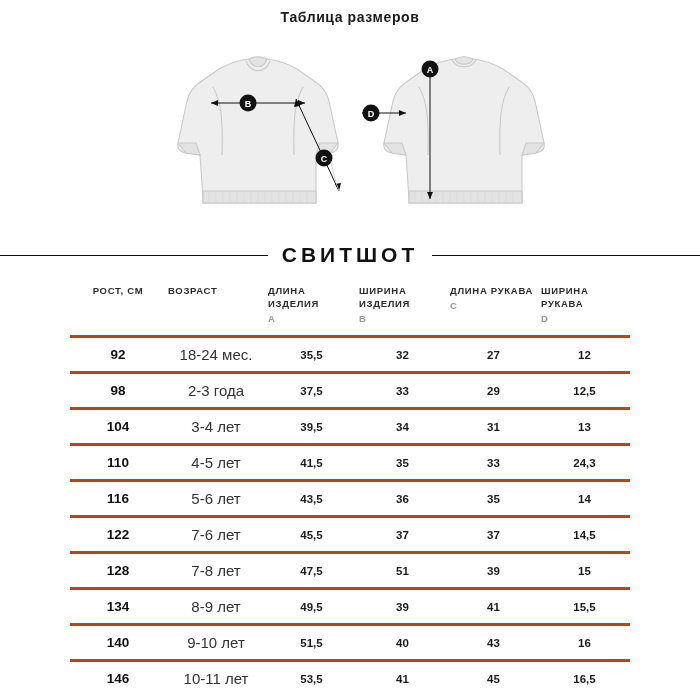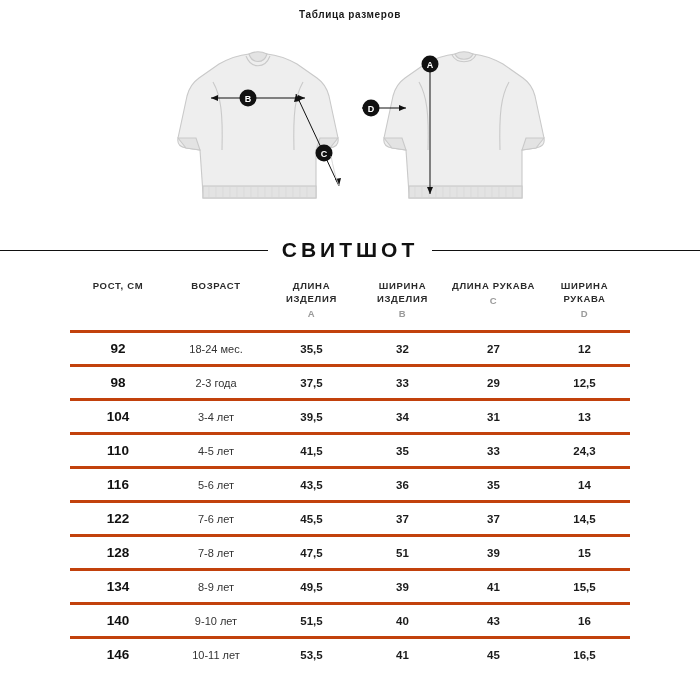--- a/index.html
+++ b/index.html
@@ -27,21 +27,21 @@
     text-align: center;
     font-size: 31px;
     font-weight: bold;
     letter-spacing: 6px;
     margin-top: 26px;
     color: #111;
     font-family: "Liberation Sans", sans-serif;
   }
   .subtitle {
     text-align: center;
-    font-size: 10px;
+    font-size: 14px;
     font-weight: bold;
     letter-spacing: 0.6px;
     margin-top: 9px;
     color: #1a1a1a;
   }
 
   
   .illustration {
     position: relative;
     width: 700px;
@@ -76,21 +76,21 @@
     width: 560px;
     margin: 16px auto 0 auto;
     border-collapse: collapse;
     table-layout: fixed;
   }
   table.size-table th {
     font-size: 9.5px;
     font-weight: bold;
     letter-spacing: 0.7px;
     color: #2b2b2b;
-    text-align: center;
+    text-align: left;
     padding: 2px 2px 10px 2px;
     vertical-align: top;
     line-height: 1.35;
   }
   table.size-table th .sub {
     display: block;
     color: #9a9a9a;
     font-size: 9.5px;
     letter-spacing: 0.7px;
     margin-top: 2px;
@@ -105,21 +105,21 @@
     font-size: 11.5px;
     color: #222;
   }
   table.size-table td.h {
     font-size: 13.5px;
     font-weight: bold;
     color: #111;
     width: 92px;
   }
   table.size-table td.age {
-    font-size: 11px;
+    font-size: 15px;
     color: #333;
     width: 96px;
   }
   table.size-table td.v {
     font-weight: bold;
     font-size: 11.5px;
     color: #1b1b1b;
   }
   table.size-table col.c-h { width: 96px; }
   table.size-table col.c-age { width: 100px; }

